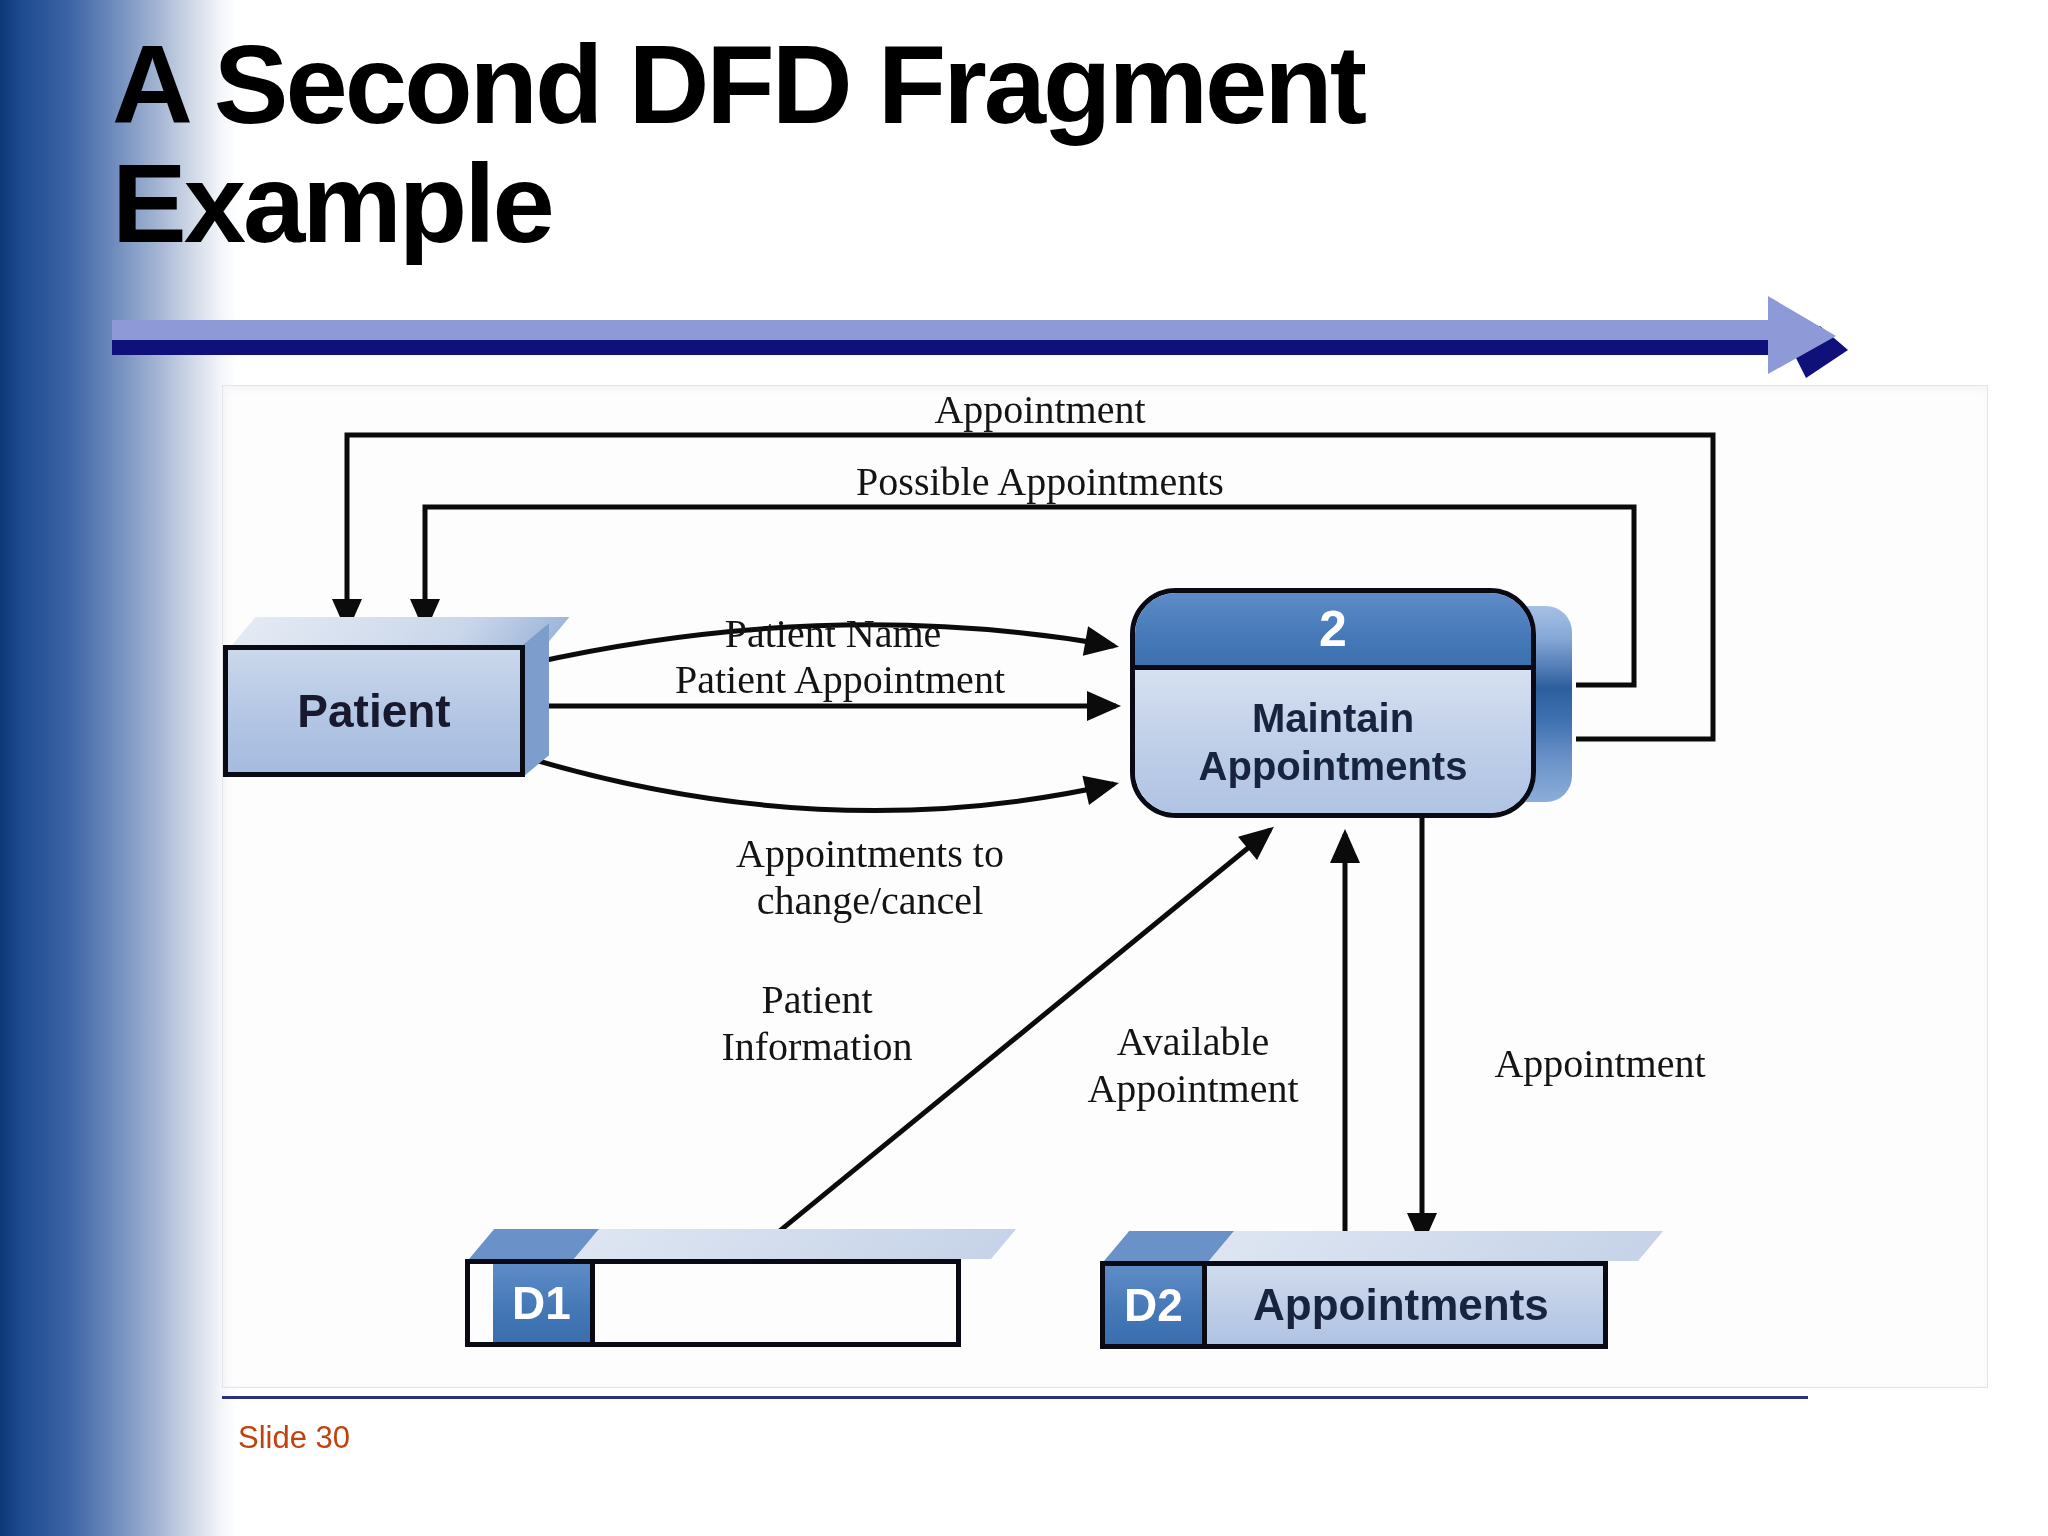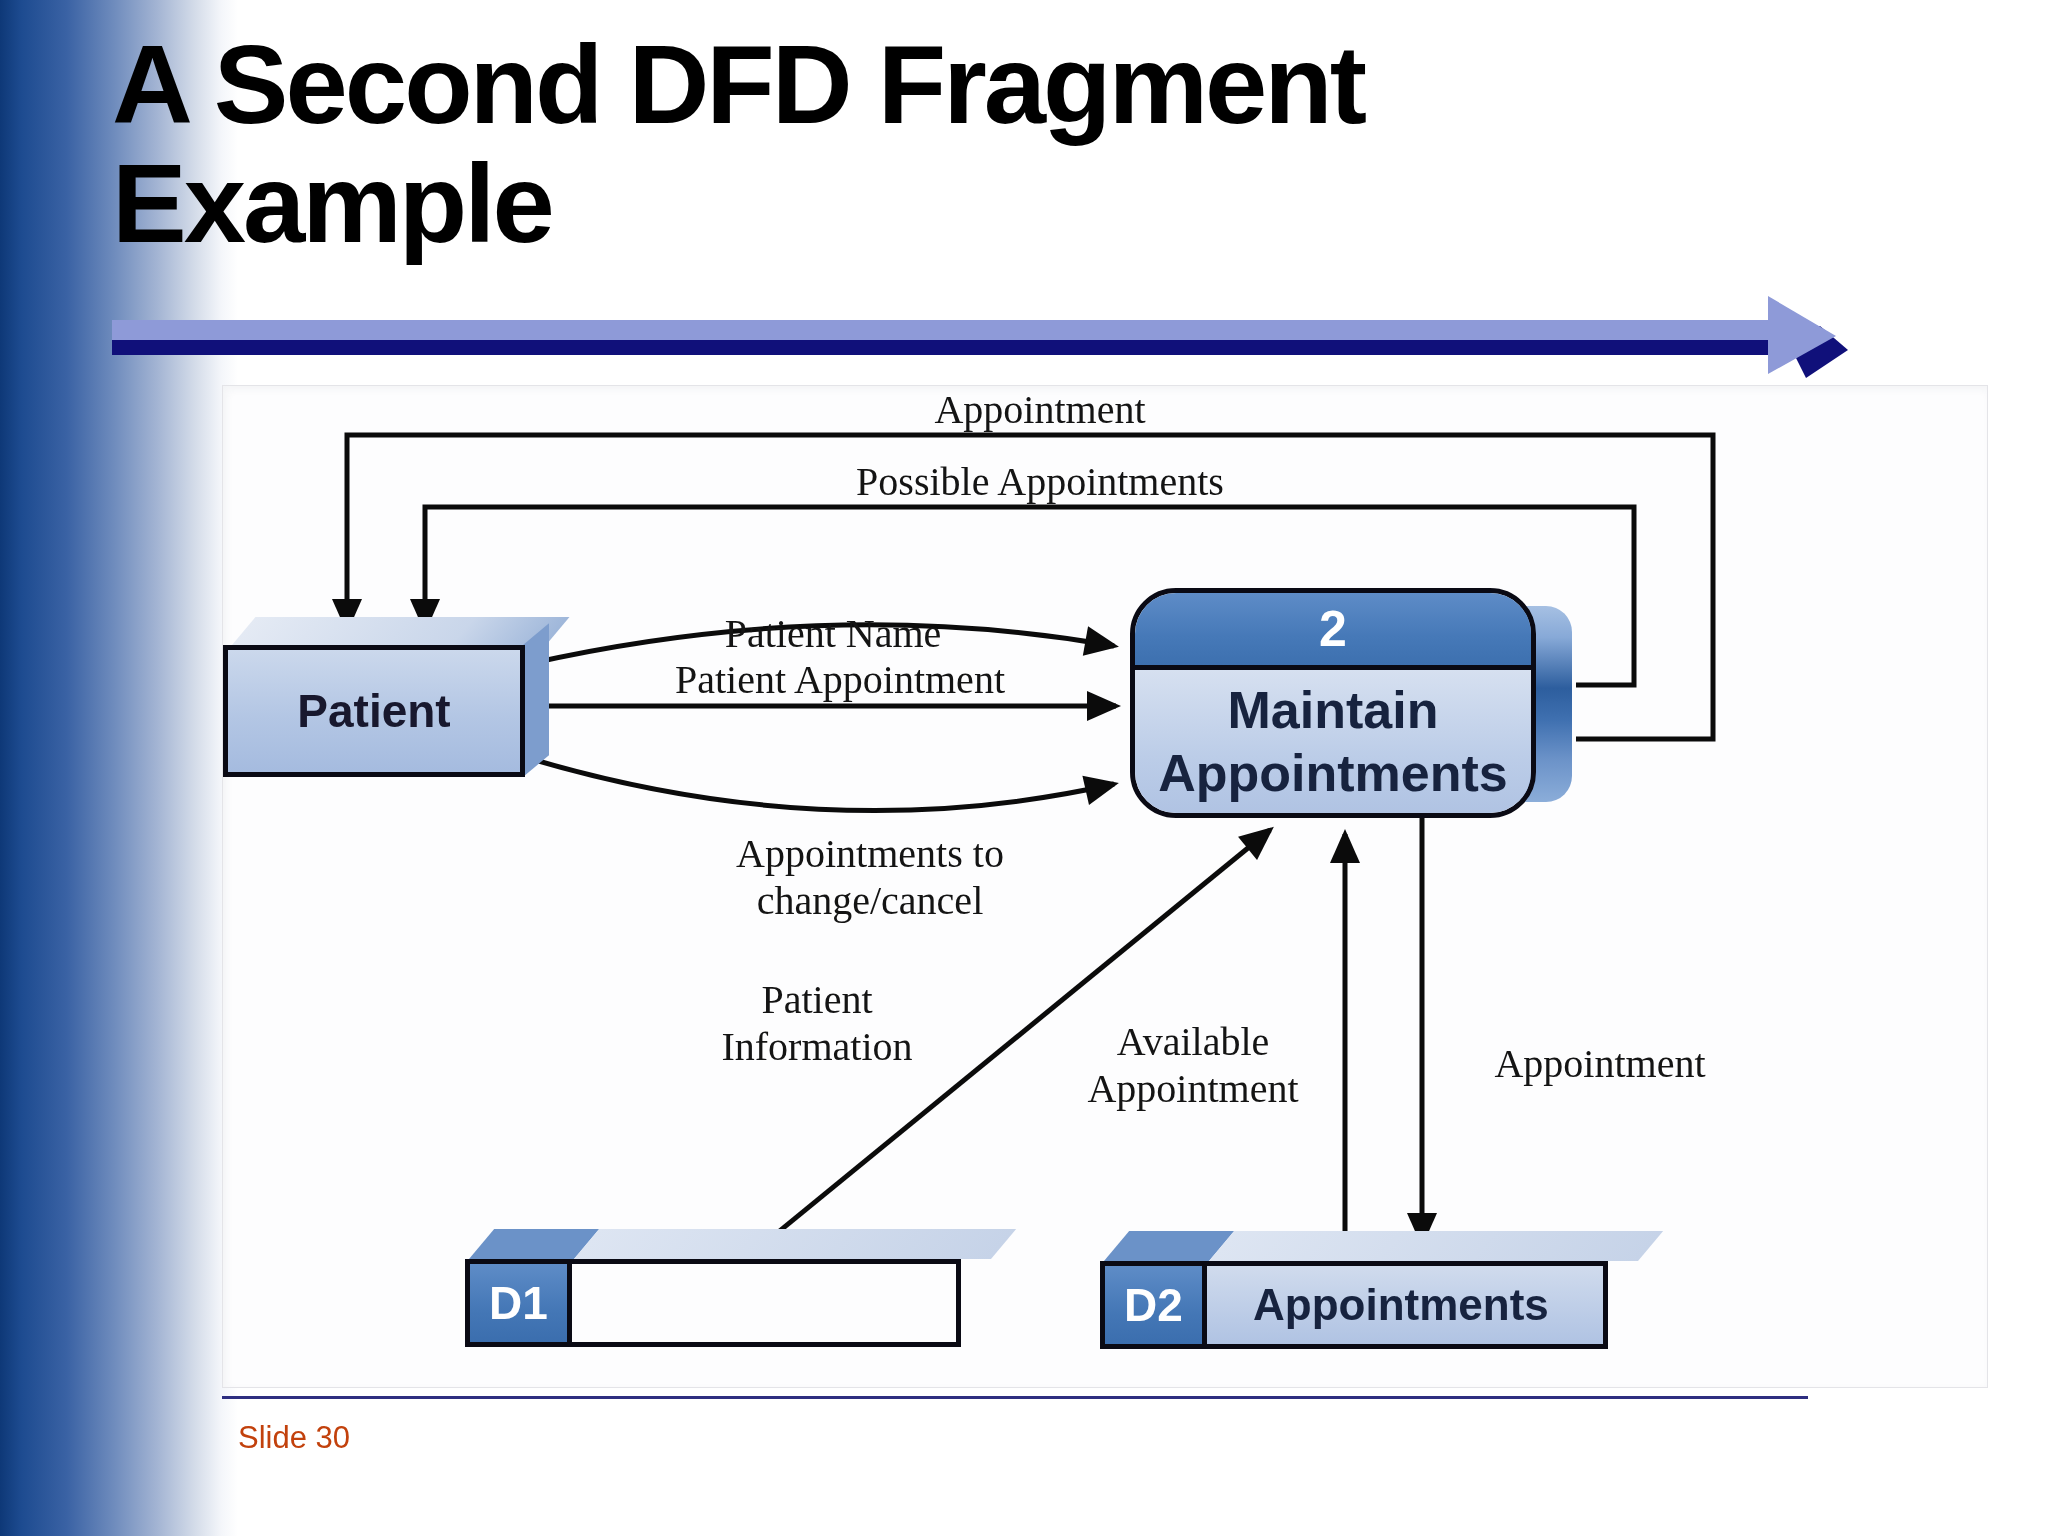--- a/index.html
+++ b/index.html
@@ -65,21 +65,21 @@
   }
   .process-header{
     height:77px;flex:none;border-bottom:5px solid #0a0a14;box-sizing:border-box;
     background:linear-gradient(180deg,#5e8cc7 0%,#4679b8 60%,#3d70af 100%);
     display:flex;align-items:center;justify-content:center;
     color:#fff;font-size:50px;font-weight:bold;
   }
   .process-body{
     flex:1;background:linear-gradient(180deg,#d6e0f0 0%,#bccde8 60%,#b0c3e3 100%);
     display:flex;align-items:center;justify-content:center;text-align:center;
-    font-size:52px;font-weight:bold;color:#17233f;line-height:1.2;white-space:pre-line;
+    font-size:40px;font-weight:bold;color:#17233f;line-height:1.2;white-space:pre-line;
   }
   
   .store-topface{
     position:absolute;height:30px;display:flex;
     transform:skewX(-40deg);transform-origin:bottom left;z-index:2;
   }
   .store-topface .tf-id{width:105px;background:#6b92c8;}
   .store-topface .tf-name{flex:1;background:linear-gradient(90deg,#dde5f2 0%,#c6d3e8 100%);}
   .store{
     position:absolute;height:88px;display:flex;border:5px solid #0a0a14;
@@ -89,21 +89,21 @@
     width:102px;flex:none;border-right:5px solid #0a0a14;box-sizing:border-box;
     background:linear-gradient(180deg,#5e8cc7 0%,#4477b6 60%,#3b6eae 100%);
     display:flex;align-items:center;justify-content:center;
     color:#fff;font-size:46px;font-weight:bold;
   }
   .store-name{
     flex:1;background:linear-gradient(180deg,#d0dbed 0%,#b9cae6 70%,#b0c3e3 100%);
     display:flex;align-items:center;padding-left:46px;
     font-size:44px;font-weight:600;color:#17233f;
   }
-  #store-d1{left:465px;top:1259px;width:496px;}
+  #store-d1{left:465px;top:1259px;width:496px;padding-left:23px;}
   #store-d1-top{left:469px;top:1229px;width:522px;}
   #store-d2{left:1100px;top:1261px;width:508px;}
   #store-d2-top{left:1104px;top:1231px;width:534px;}
   
   .footer-divider{position:absolute;left:222px;top:1396px;width:1586px;height:3px;background:#2e2e80;z-index:4;}
   .slide-number{position:absolute;left:238px;top:1420px;font-size:31px;color:#c2410c;z-index:5;}
 </style>
 </head>
 <body>
 

